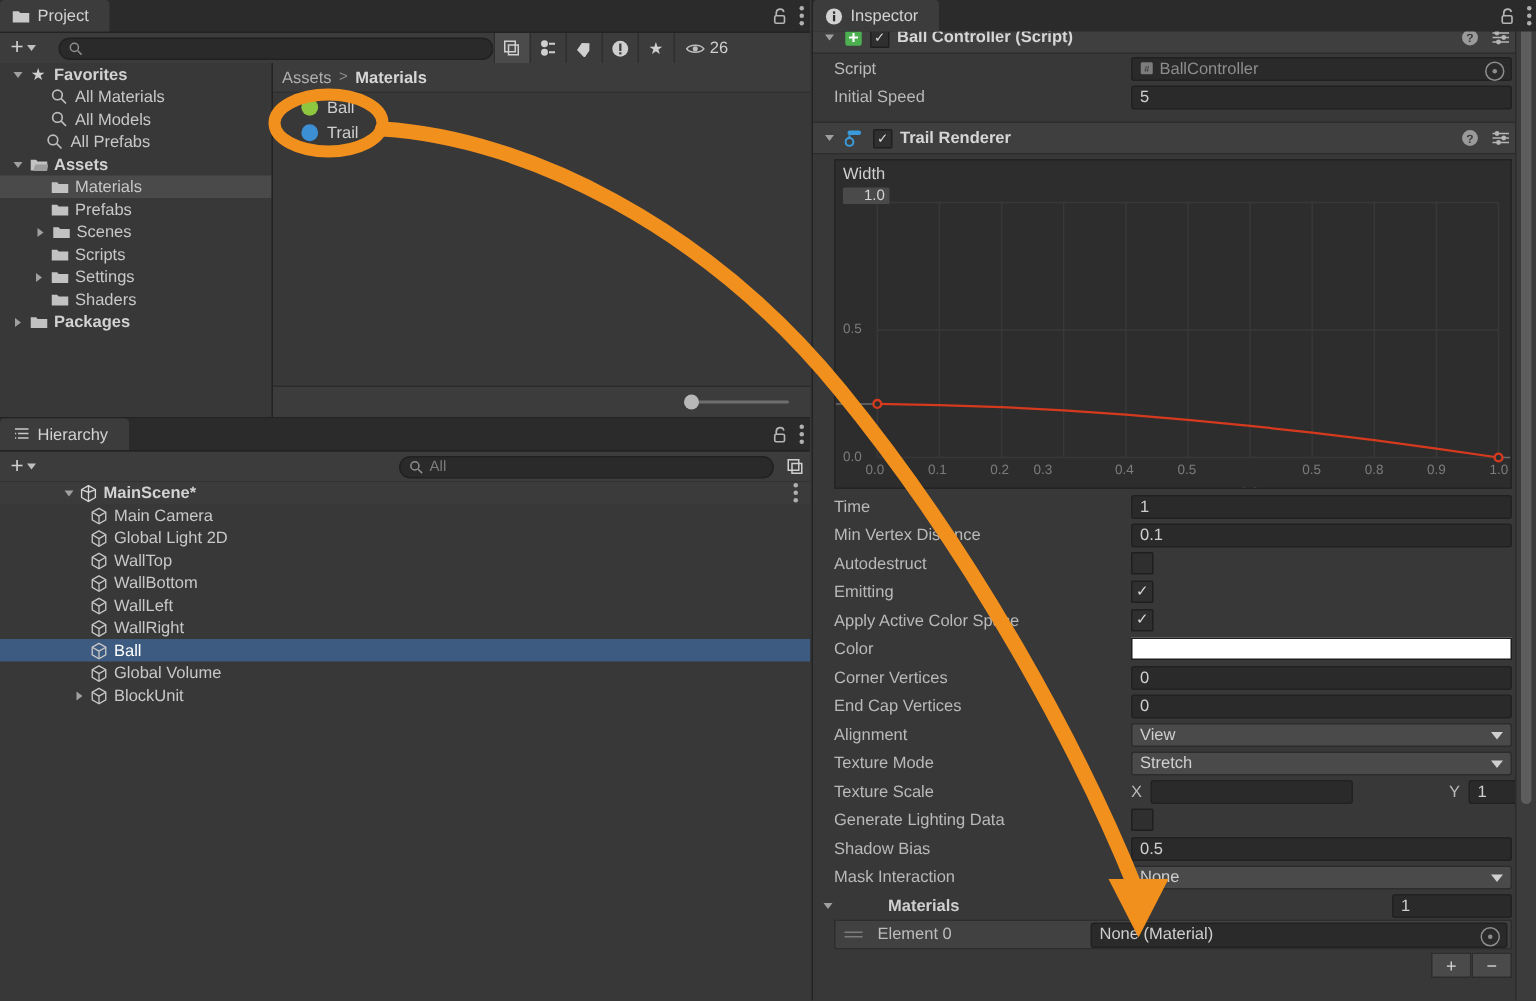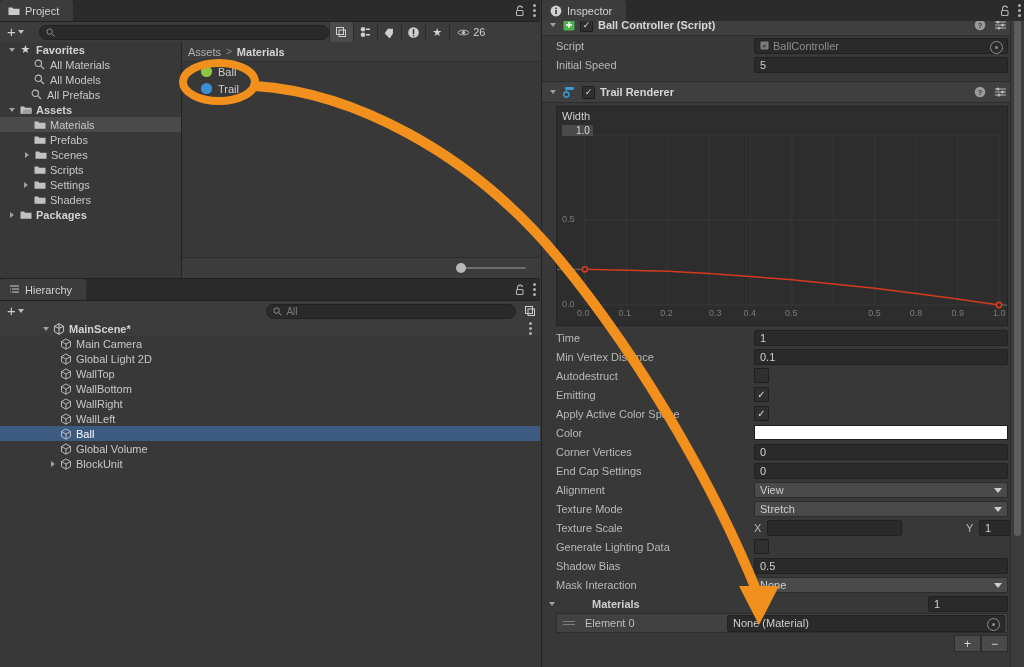--- a/index.html
+++ b/index.html
@@ -529,32 +529,32 @@
           </div>
           <div class="hrow">
             <span style="width: 47px; flex: 0 0 47px;"></span>
             <span class="tw"></span>
             <span style="display: inline-flex; align-items: center; margin-left: 2px;">
               <svg width="12" height="12" viewBox="0 0 12 12">
                 <path d="M6 0.9l4.5 2.6v5.1L6 11.2 1.5 8.6V3.5z" fill="none" stroke="#c6c6c6" stroke-width="0.9"></path>
                 <path d="M1.5 3.5L6 6.1l4.5-2.6M6 6.1v5.1" fill="none" stroke="#c6c6c6" stroke-width="0.9"></path>
               </svg>
             </span>
-            <span class="lbl">WallRight</span>
+            <span class="lbl">WallLeft</span>
           </div>
           <div class="hrow">
             <span style="width: 47px; flex: 0 0 47px;"></span>
             <span class="tw"></span>
             <span style="display: inline-flex; align-items: center; margin-left: 2px;">
               <svg width="12" height="12" viewBox="0 0 12 12">
                 <path d="M6 0.9l4.5 2.6v5.1L6 11.2 1.5 8.6V3.5z" fill="none" stroke="#c6c6c6" stroke-width="0.9"></path>
                 <path d="M1.5 3.5L6 6.1l4.5-2.6M6 6.1v5.1" fill="none" stroke="#c6c6c6" stroke-width="0.9"></path>
               </svg>
             </span>
-            <span class="lbl">WallLeft</span>
+            <span class="lbl">WallRight</span>
           </div>
           <div class="hrow sel">
             <span style="width: 47px; flex: 0 0 47px;"></span>
             <span class="tw"></span>
             <span style="display: inline-flex; align-items: center; margin-left: 2px;">
               <svg width="12" height="12" viewBox="0 0 12 12">
                 <path d="M6 0.9l4.5 2.6v5.1L6 11.2 1.5 8.6V3.5z" fill="none" stroke="#c6c6c6" stroke-width="0.9"></path>
                 <path d="M1.5 3.5L6 6.1l4.5-2.6M6 6.1v5.1" fill="none" stroke="#c6c6c6" stroke-width="0.9"></path>
               </svg>
             </span>
@@ -715,21 +715,21 @@
         <div class="wlabel">Width</div>
         <div class="wval">1.0</div>
         <div id="curveYTicks">
             <div class="axlbl" style="left: 5px; top: 107px;">0.5</div>
             <div class="axlbl" style="left: 5px; top: 192px;">0.0</div>
           </div>
         <div id="curveXTicks">
             <div class="axlbl" style="left: 20px; top: 201px;">0.0</div>
             <div class="axlbl" style="left: 61.6px; top: 201px;">0.1</div>
             <div class="axlbl" style="left: 103.2px; top: 201px;">0.2</div>
-            <div class="axlbl" style="left: 152px; top: 201px;">0.3</div>
+            <div class="axlbl" style="left: 132px; top: 201px;">0.3</div>
             <div class="axlbl" style="left: 186.4px; top: 201px;">0.4</div>
             <div class="axlbl" style="left: 228px; top: 201px;">0.5</div>
             <div class="axlbl" style="left: 269.6px; top: 216px;">0.6</div>
             <div class="axlbl" style="left: 311.2px; top: 201px;">0.5</div>
             <div class="axlbl" style="left: 352.8px; top: 201px;">0.8</div>
             <div class="axlbl" style="left: 394.4px; top: 201px;">0.9</div>
             <div class="axlbl" style="left: 436px; top: 201px;">1.0</div>
           </div>
       </div>
 
@@ -762,21 +762,21 @@
             <span class="plabel">Color</span>
             <span class="colorswatch" style="background: rgb(255, 255, 255);"></span>
           </div>
           <div class="prow">
             <span class="plabel">Corner Vertices</span>
             <span class="pfield">
               <span>0</span>
             </span>
           </div>
           <div class="prow">
-            <span class="plabel">End Cap Settings</span>
+            <span class="plabel">End Cap Vertices</span>
             <span class="pfield">
               <span>0</span>
             </span>
           </div>
           <div class="prow">
             <span class="plabel">Alignment</span>
             <span class="pfield dropdown">
               <span>View</span>
               <span class="dd"></span>
             </span>

